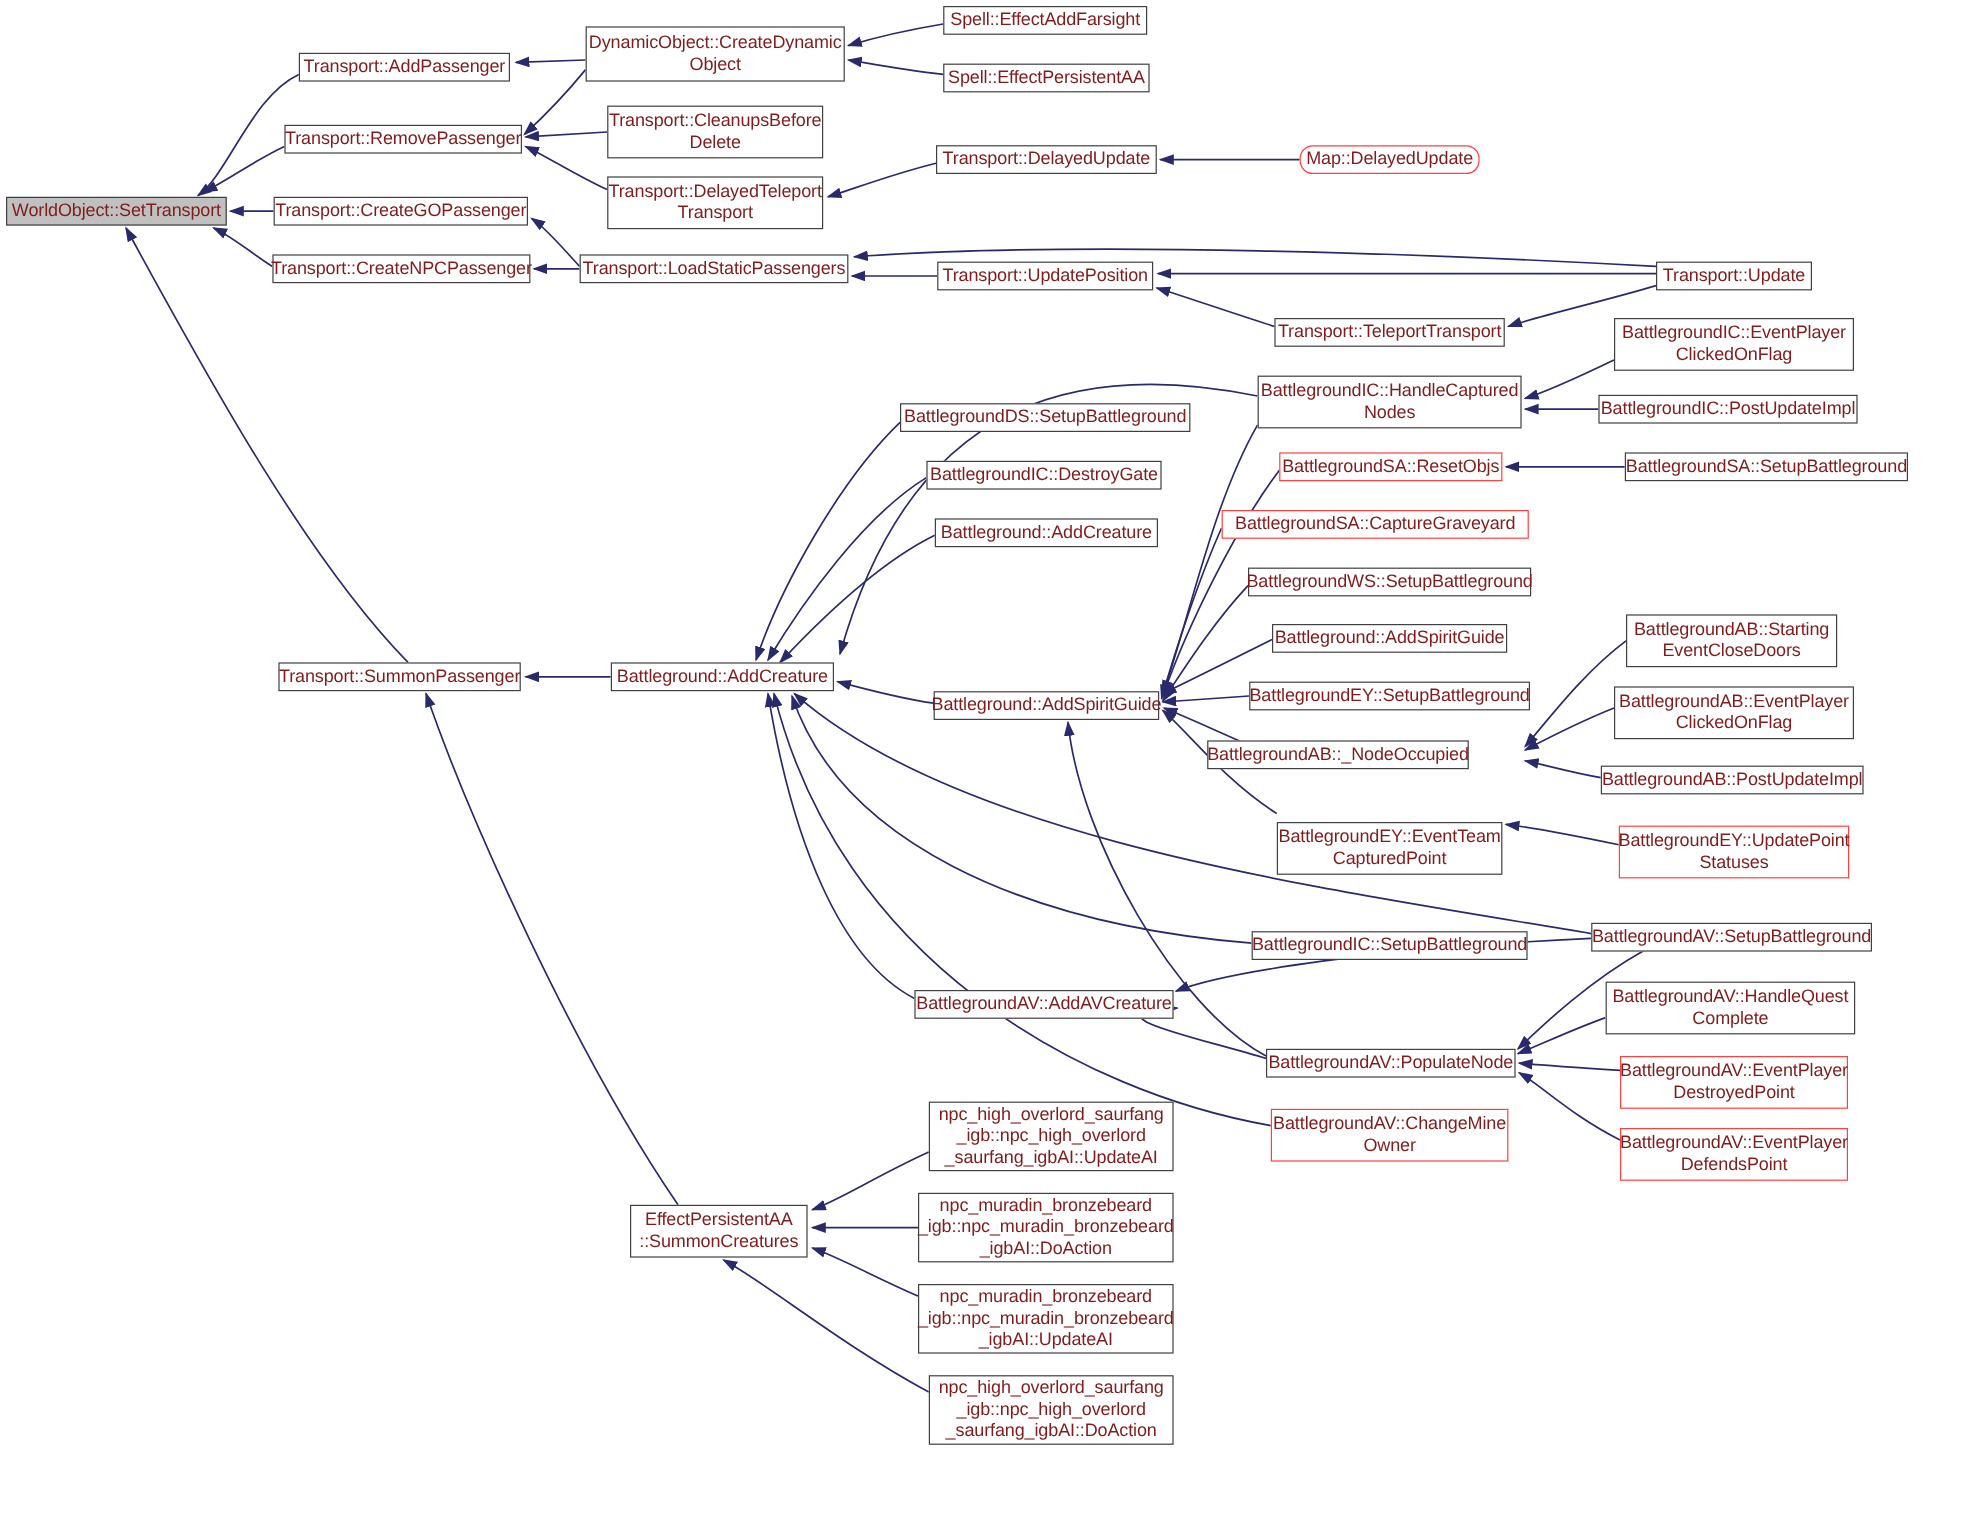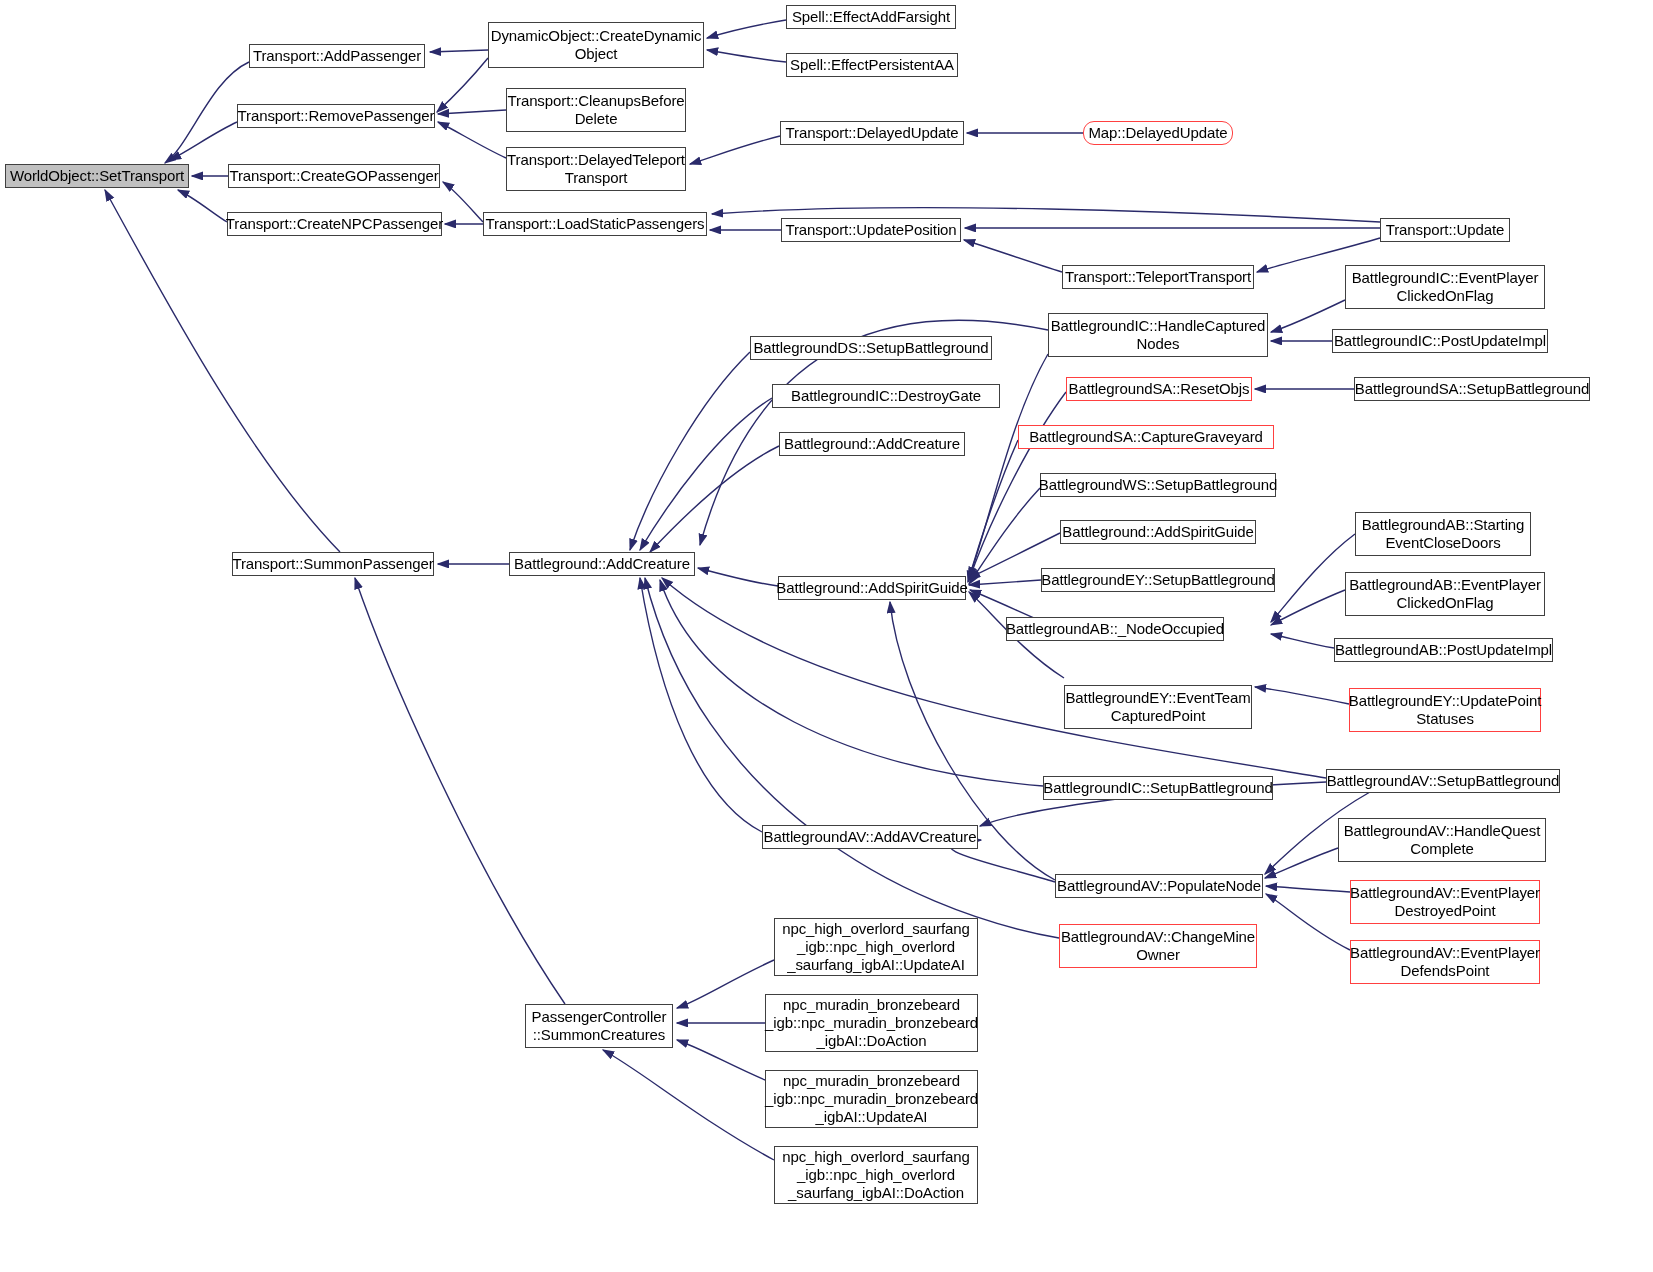--- a/index.html
+++ b/index.html
@@ -26,21 +26,21 @@
   }
   .gnode {
     position: absolute;
     box-sizing: border-box;
     display: flex;
     align-items: center;
     justify-content: center;
     text-align: center;
     background: #ffffff;
     border: 1px solid #404040;
-    color: #000000;
+    color: #7f1d1d;
     font-size: 15px;
     line-height: 1.18;
     letter-spacing: -0.1px;
     white-space: pre-line;
     cursor: pointer;
     z-index: 5;
   }
   .gnode.root {
     background: #c0c0c0;
     border: 1px solid #404040;
@@ -142,21 +142,21 @@
       <div class="gnode" style="left: 781px; top: 218px; width: 180px; height: 24px;"><span>Transport::UpdatePosition</span></div>
       <div class="gnode danger" style="left: 1083px; top: 121px; width: 150px; height: 24px; border-radius: 11px;"><span>Map::DelayedUpdate</span></div>
       <div class="gnode" style="left: 1380px; top: 218px; width: 130px; height: 24px;"><span>Transport::Update</span></div>
       <div class="gnode" style="left: 1062px; top: 265px; width: 192px; height: 24px;"><span>Transport::TeleportTransport</span></div>
       <div class="gnode" style="left: 1048px; top: 313px; width: 220px; height: 44px;"><span>BattlegroundIC::HandleCaptured
 Nodes</span></div>
       <div class="gnode" style="left: 1345px; top: 265px; width: 200px; height: 44px;"><span>BattlegroundIC::EventPlayer
 ClickedOnFlag</span></div>
       <div class="gnode" style="left: 1332px; top: 329px; width: 216px; height: 24px;"><span>BattlegroundIC::PostUpdateImpl</span></div>
       <div class="gnode" style="left: 750px; top: 336px; width: 242px; height: 24px;"><span>BattlegroundDS::SetupBattleground</span></div>
-      <div class="gnode" style="left: 772px; top: 384px; width: 228px; height: 24px;"><span>BattlegroundIC::DestroyGate</span></div>
+      <div class="gnode" style="left: 772px; top: 384px; width: 196px; height: 24px;"><span>BattlegroundIC::DestroyGate</span></div>
       <div class="gnode" style="left: 779px; top: 432px; width: 186px; height: 24px;"><span>Battleground::AddCreature</span></div>
       <div class="gnode danger" style="left: 1066px; top: 377px; width: 186px; height: 24px;"><span>BattlegroundSA::ResetObjs</span></div>
       <div class="gnode danger" style="left: 1018px; top: 425px; width: 256px; height: 24px;"><span>BattlegroundSA::CaptureGraveyard</span></div>
       <div class="gnode" style="left: 1040px; top: 473px; width: 236px; height: 24px;"><span>BattlegroundWS::SetupBattleground</span></div>
       <div class="gnode" style="left: 1060px; top: 520px; width: 196px; height: 24px;"><span>Battleground::AddSpiritGuide</span></div>
       <div class="gnode" style="left: 1041px; top: 568px; width: 234px; height: 24px;"><span>BattlegroundEY::SetupBattleground</span></div>
       <div class="gnode" style="left: 1006px; top: 617px; width: 218px; height: 24px;"><span>BattlegroundAB::_NodeOccupied</span></div>
       <div class="gnode" style="left: 1064px; top: 685px; width: 188px; height: 44px;"><span>BattlegroundEY::EventTeam
 CapturedPoint</span></div>
       <div class="gnode" style="left: 1354px; top: 377px; width: 236px; height: 24px;"><span>BattlegroundSA::SetupBattleground</span></div>
@@ -178,21 +178,21 @@
       <div class="gnode" style="left: 1055px; top: 874px; width: 208px; height: 24px;"><span>BattlegroundAV::PopulateNode</span></div>
       <div class="gnode danger" style="left: 1350px; top: 880px; width: 190px; height: 44px;"><span>BattlegroundAV::EventPlayer
 DestroyedPoint</span></div>
       <div class="gnode danger" style="left: 1059px; top: 924px; width: 198px; height: 44px;"><span>BattlegroundAV::ChangeMine
 Owner</span></div>
       <div class="gnode danger" style="left: 1350px; top: 940px; width: 190px; height: 44px;"><span>BattlegroundAV::EventPlayer
 DefendsPoint</span></div>
       <div class="gnode" style="left: 774px; top: 918px; width: 204px; height: 58px;"><span>npc_high_overlord_saurfang
 _igb::npc_high_overlord
 _saurfang_igbAI::UpdateAI</span></div>
-      <div class="gnode" style="left: 525px; top: 1004px; width: 148px; height: 44px;"><span>PassengerController
+      <div class="gnode" style="left: 525px; top: 1004px; width: 148px; height: 44px;"><span>EffectPersistentAA
 ::SummonCreatures</span></div>
       <div class="gnode" style="left: 765px; top: 994px; width: 213px; height: 58px;"><span>npc_muradin_bronzebeard
 _igb::npc_muradin_bronzebeard
 _igbAI::DoAction</span></div>
       <div class="gnode" style="left: 765px; top: 1070px; width: 213px; height: 58px;"><span>npc_muradin_bronzebeard
 _igb::npc_muradin_bronzebeard
 _igbAI::UpdateAI</span></div>
       <div class="gnode" style="left: 774px; top: 1146px; width: 204px; height: 58px;"><span>npc_high_overlord_saurfang
 _igb::npc_high_overlord
 _saurfang_igbAI::DoAction</span></div>

